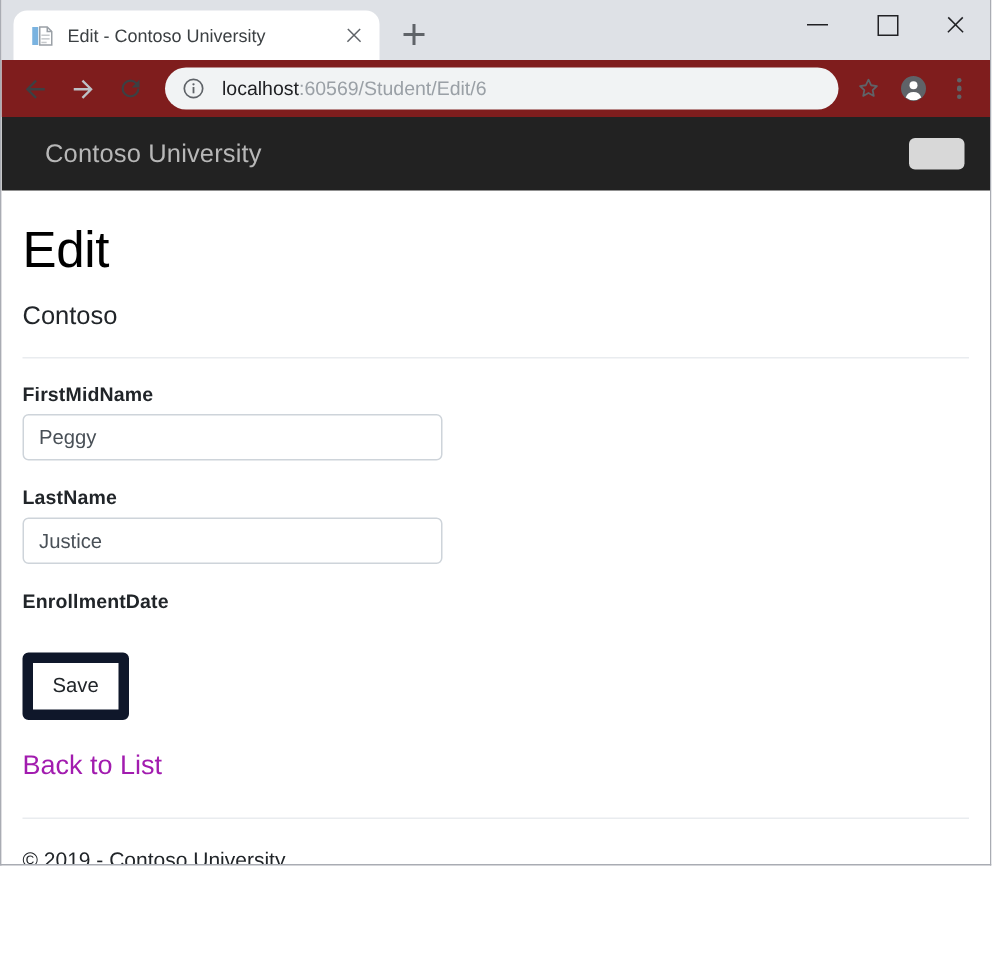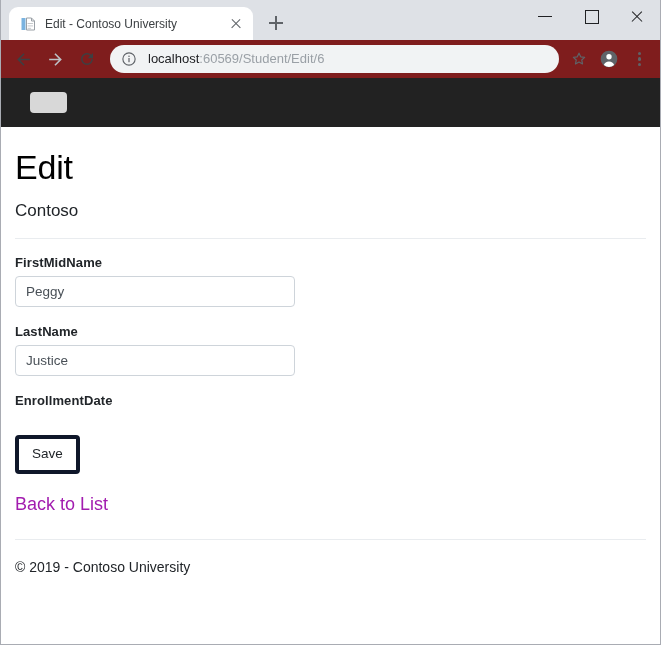--- a/index.html
+++ b/index.html
@@ -7,21 +7,21 @@
   html, body {
     margin: 0; padding: 0;
     width: 661px; height: 645px;
     overflow: hidden;
     font-family: "Liberation Sans", sans-serif;
     background: #ffffff;
   }
 
   #window {
     position: relative;
-    width: 661px; height: 645px;
+    width: 661px; height: 577px;
     background: #ffffff;
     border: 1px solid #a9acb3;
     border-top: none;
     overflow: hidden;
   }
 
   
   .tabstrip {
     position: relative;
     height: 40px;
@@ -263,21 +263,21 @@
     outline: none;
   }
 
   .btn-save {
     margin-top: 21px;
     display: inline-block;
     font-family: "Liberation Sans", sans-serif;
     font-size: 13.5px;
     color: #212529;
     background: #ffffff;
-    border: 4px solid #0f172a;
+    border: 7px solid #0f172a;
     border-radius: 4px;
     padding: 6px 13px 7px 13px;
     line-height: 1.3;
     cursor: pointer;
   }
 
   .back-link-wrap { margin-top: 20px; }
   a.back-link {
     font-size: 18px;
     color: #a21caf;
@@ -373,20 +373,21 @@
           <span></span>
           <span></span>
           <span></span>
         </span>
     </div>
   </div>
 
   <div class="page">
 
     <div class="navbar">
+      <span class="navbar-brand">Contoso University</span>
       <span class="navbar-toggler"></span>
     </div>
 
     <div class="container">
 
       <h1 class="page-title">Edit</h1>
       <h4 class="page-subtitle">Contoso</h4>
 
       <hr>
 

